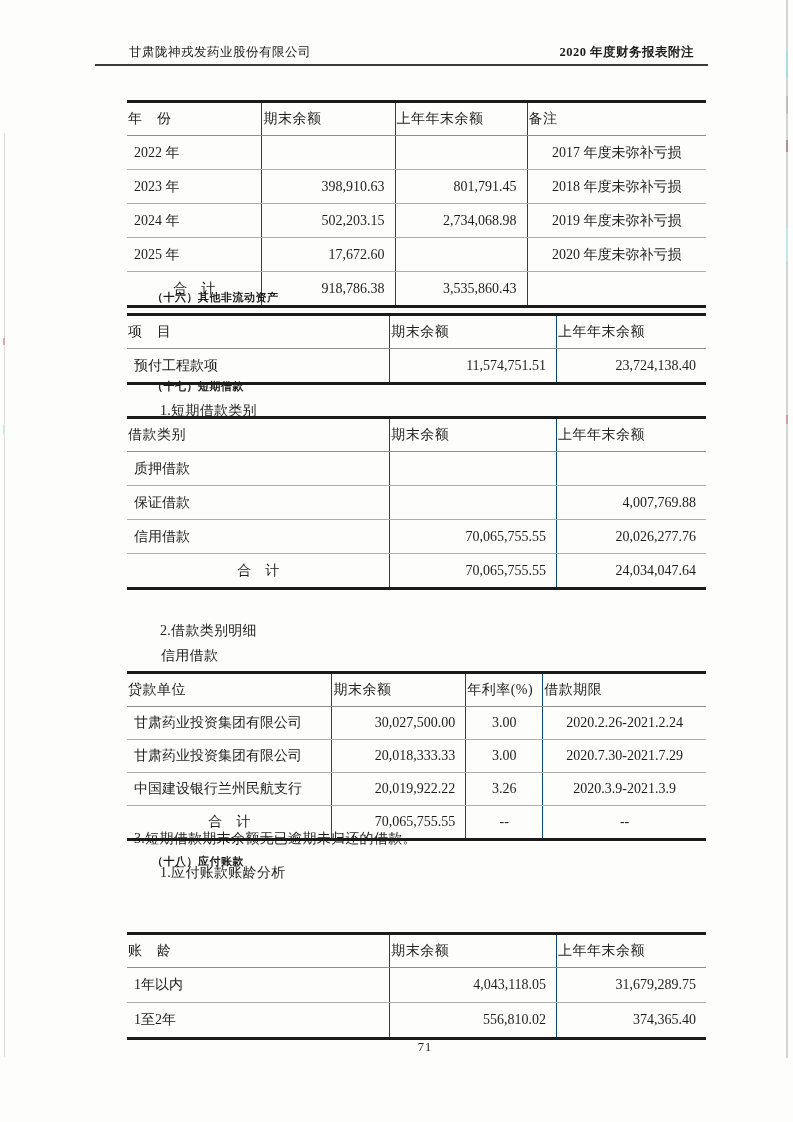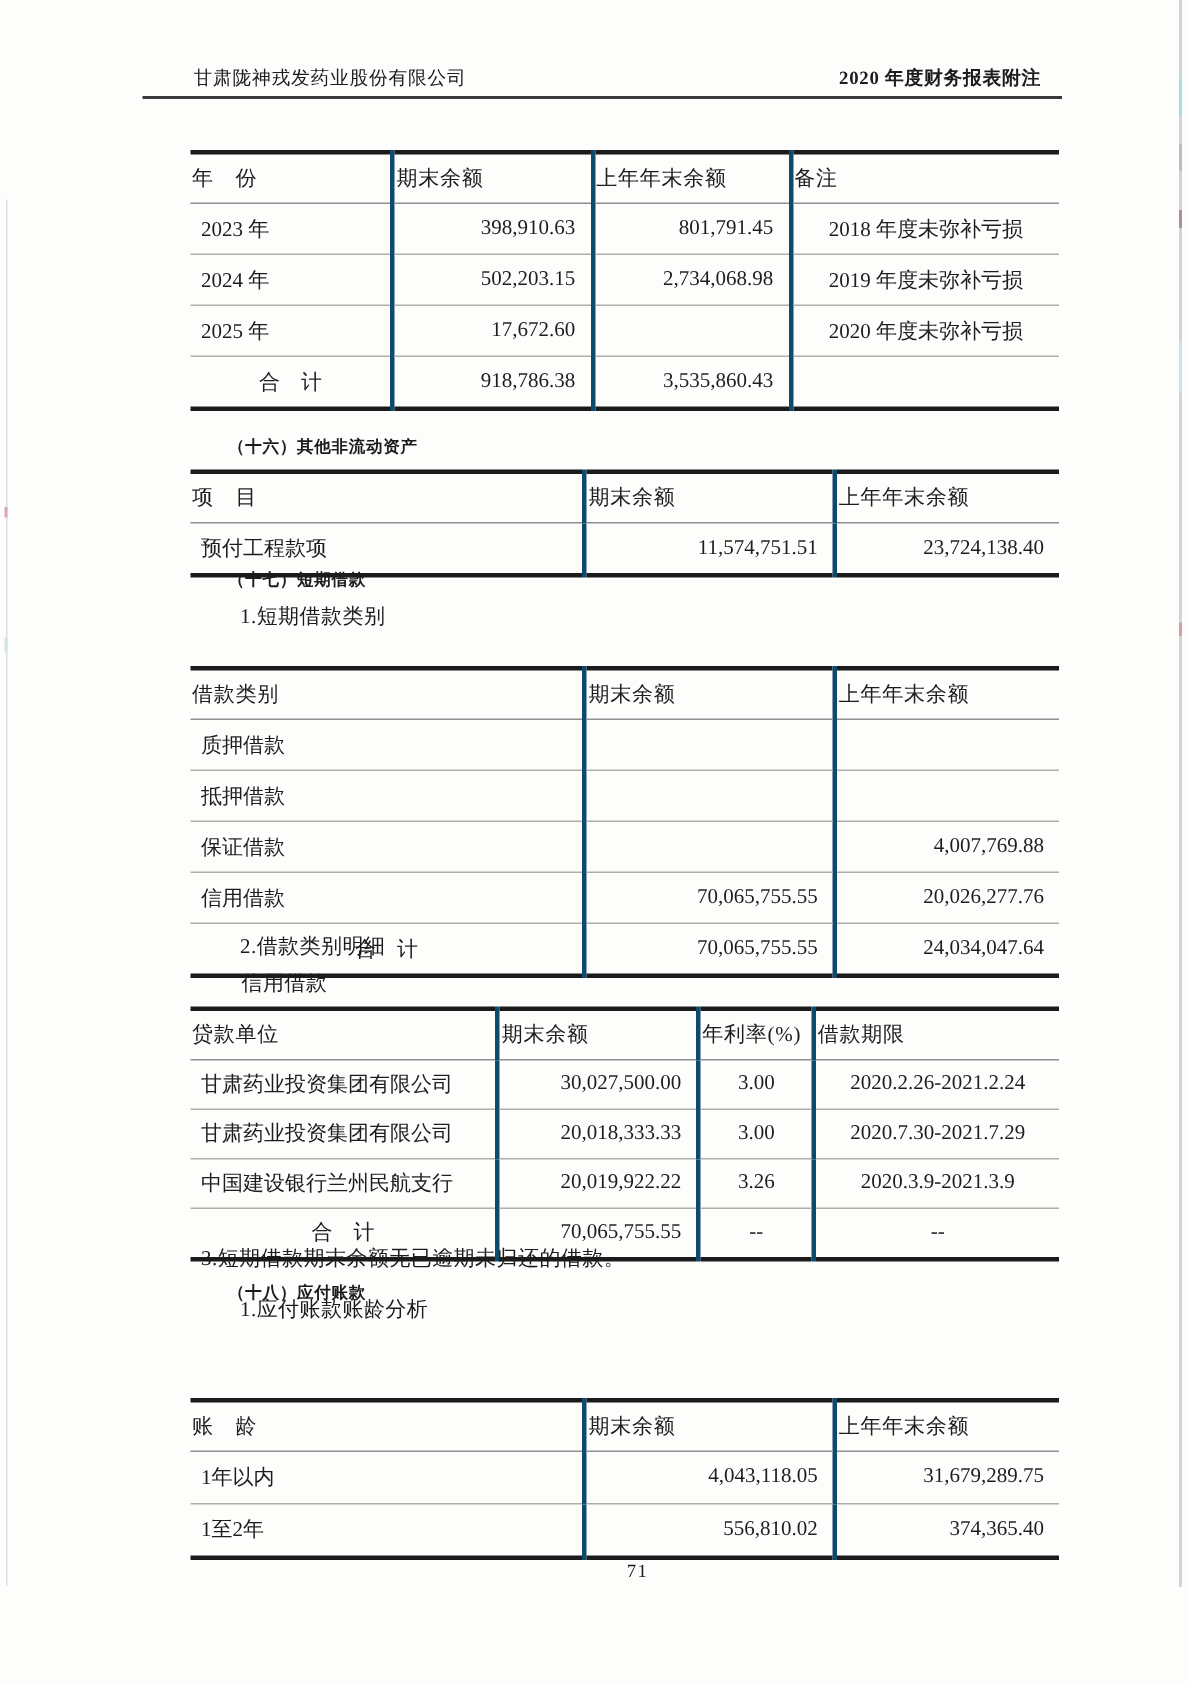--- a/index.html
+++ b/index.html
@@ -26,27 +26,27 @@
     position:absolute;left:127px;width:579px;
     border-collapse:collapse;table-layout:fixed;
     border-top:3px solid #1b1b1b;border-bottom:3px solid #1b1b1b;
     font-size:14px;color:#1d1d1d;
   }
   th{
     font-weight:normal;text-align:left;height:30px;
     border-bottom:1px solid #8f8f8f;letter-spacing:.5px;
   }
   td{border-bottom:1px solid #b0aeac;overflow:hidden;white-space:nowrap;}
-  th:not(:first-child),td:not(:first-child){border-left:3px solid #0c4a6e;}
+  th:not(:first-child),td:not(:first-child){border-left:1px solid #0c4a6e;}
   td.al-left{text-align:left;padding-left:7px;}
   td.al-right{text-align:right;padding-right:10px;}
   td.al-center{text-align:center;}
   .t-losses{top:100px}.t-losses td{height:31px}
   .t-onc{top:313px}.t-onc td{height:31px}
-  .t-cat{top:444px}.t-cat td{height:31px}
+  .t-cat{top:416px}.t-cat td{height:31px}
   .t-detail{top:671px}.t-detail td{height:30px}
   .t-aging{top:932px}.t-aging td{height:32px}
   
   .heading{position:absolute;font-weight:700;font-size:11px;letter-spacing:.5px;}
   .item{position:absolute;font-weight:400;font-size:14px;letter-spacing:.3px;}
   .h16{left:152px;top:290px}
   .h17{left:152px;top:379px}
   .i17-1{left:160px;top:402px}
   .i17-2{left:160px;top:622px}
   .i17-2b{left:161px;top:647px}
@@ -85,20 +85,26 @@
       <thead>
         <tr>
           <th>年　份</th>
           <th>期末余额</th>
           <th>上年年末余额</th>
           <th>备注</th>
         </tr>
       </thead>
       <tbody>
         <tr>
+          <td class="al-left">2022 年</td>
+          <td class="al-right"></td>
+          <td class="al-right"></td>
+          <td class="al-center">2017 年度未弥补亏损</td>
+        </tr>
+        <tr>
           <td class="al-left">2023 年</td>
           <td class="al-right">398,910.63</td>
           <td class="al-right">801,791.45</td>
           <td class="al-center">2018 年度未弥补亏损</td>
         </tr>
         <tr>
           <td class="al-left">2024 年</td>
           <td class="al-right">502,203.15</td>
           <td class="al-right">2,734,068.98</td>
           <td class="al-center">2019 年度未弥补亏损</td>
@@ -154,25 +160,20 @@
       <thead>
         <tr>
           <th>借款类别</th>
           <th>期末余额</th>
           <th>上年年末余额</th>
         </tr>
       </thead>
       <tbody>
         <tr>
           <td class="al-left">质押借款</td>
-          <td class="al-right"></td>
-          <td class="al-right"></td>
-        </tr>
-        <tr>
-          <td class="al-left">抵押借款</td>
           <td class="al-right"></td>
           <td class="al-right"></td>
         </tr>
         <tr>
           <td class="al-left">保证借款</td>
           <td class="al-right"></td>
           <td class="al-right">4,007,769.88</td>
         </tr>
         <tr>
           <td class="al-left">信用借款</td>

